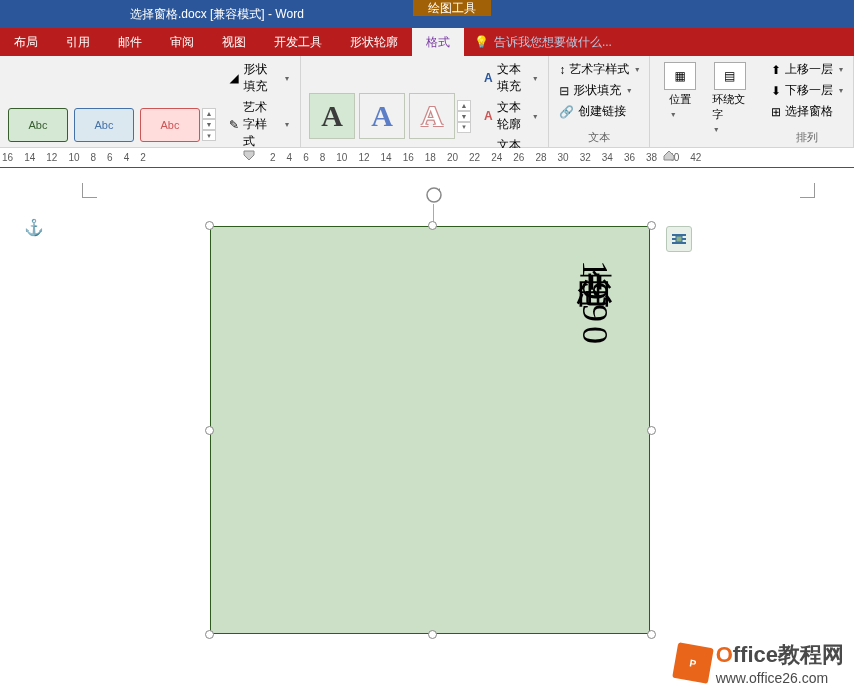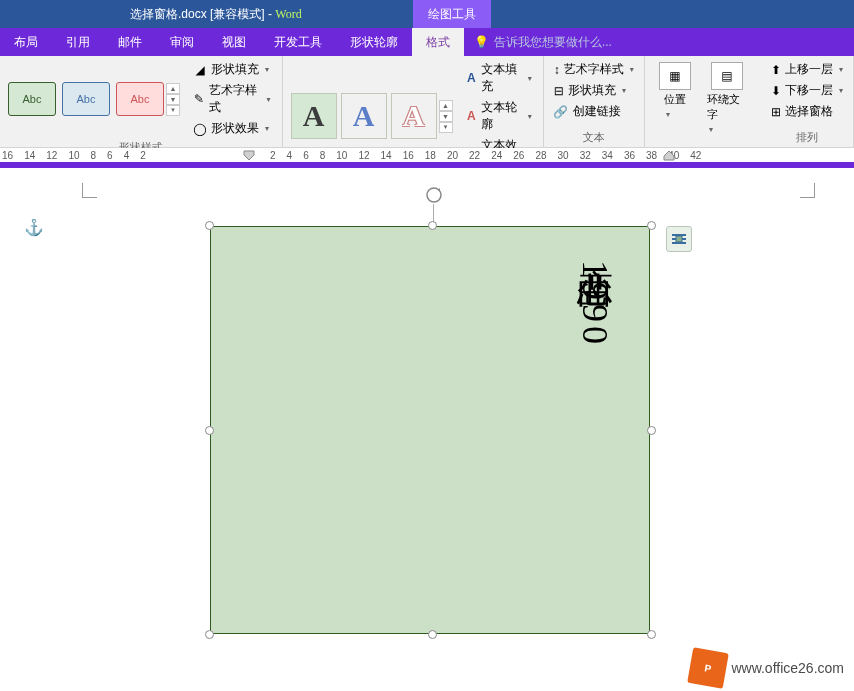--- a/index.html
+++ b/index.html
@@ -1,34 +1,34 @@
 <!DOCTYPE html>
 <html><head>
   <meta charset="utf-8">
   <style>
     * { margin: 0; padding: 0; box-sizing: border-box; }
     body { font-family: "Microsoft YaHei", sans-serif; font-size: 12px; background: #fff; overflow: hidden; width: 854px; height: 691px; position: relative; }
     
     .title-bar { background: #2b579a; color: #fff; height: 28px; display: flex; align-items: center; position: relative; }
     .title-text { position: absolute; left: 130px; font-size: 12px; }
-    .title-word { color: #bef264; font-family: Liberation Serif, serif; }
-    .contextual-tab { background: #8b5cf6; color: #fff; padding: 5px 15px; position: absolute; left: 413px; top: 0; height: 28px; display: flex; align-items: center; }
-    
-    .menu-bar { background: #6d28d9; color: #fff; height: 28px; display: flex; align-items: center; }
+    .title-word { color: #ffffff; }
+    .contextual-tab { background: #a16207; color: #fff; padding: 5px 15px; position: absolute; left: 413px; top: 0; height: 16px; display: flex; align-items: center; }
+    
+    .menu-bar { background: #b91c1c; color: #fff; height: 28px; display: flex; align-items: center; }
     .menu-item { padding: 0 14px; height: 28px; display: flex; align-items: center; cursor: pointer; }
     .menu-item.active { background: #f1f1f1; color: #7b3ca3; font-family: Liberation Serif, serif; }
     .menu-bulb { margin-left: 10px; display: flex; align-items: center; color: #b8c8e0; }
     .bulb-icon { margin-right: 5px; }
     
     .ribbon { background: #f1f1f1; height: 92px; border-bottom: 1px solid #d4d4d4; display: flex; }
     .ribbon-group { border-right: 1px solid #d4d4d4; padding: 4px 8px 2px 8px; display: flex; flex-direction: column; justify-content: space-between; }
     .group-content { display: flex; gap: 4px; }
     .group-label { text-align: center; font-size: 11px; color: #666; padding-top: 2px; }
     
-    .shape-style-box { width: 48px; height: 34px; border: 1px solid #444; border-radius: 3px; display: flex; align-items: center; justify-content: center; font-size: 11px; }
+    .shape-style-box { width: 60px; height: 34px; border: 1px solid #444; border-radius: 3px; display: flex; align-items: center; justify-content: center; font-size: 11px; }
     .ss1 { background: #d4e8d4; border-color: #385e2e; color: #385e2e; }
     .ss2 { background: #dce8f0; border-color: #4472a8; color: #4472a8; }
     .ss3 { background: #fdd; border-color: #c55; color: #c55; }
     
     .style-gallery-wrap { display: flex; align-items: center; }
     .style-spinner { display: flex; flex-direction: column; margin-left: 2px; }
     .spinner-btn { width: 14px; height: 11px; border: 1px solid #ccc; background: #fff; font-size: 7px; display: flex; align-items: center; justify-content: center; color: #666; }
     
     .shape-options { display: flex; flex-direction: column; gap: 2px; margin-left: 6px; }
     .shape-opt-row { display: flex; align-items: center; gap: 4px; font-size: 12px; padding: 1px 3px; }
@@ -46,21 +46,21 @@
     .text-group-col { display: flex; flex-direction: column; gap: 2px; }
     .text-group-row { display: flex; align-items: center; gap: 4px; font-size: 12px; padding: 1px 2px; white-space: nowrap; }
     
     .big-btn { display: flex; flex-direction: column; align-items: center; gap: 2px; padding: 2px 6px; }
     .big-btn-icon { width: 32px; height: 28px; border: 1px solid #aaa; background: #fff; display: flex; align-items: center; justify-content: center; }
     .big-btn-label { font-size: 11px; font-family: Liberation Serif, serif; }
     
     .arrange-col { display: flex; flex-direction: column; gap: 2px; }
     .arrange-row { display: flex; align-items: center; gap: 4px; font-size: 12px; padding: 1px 2px; white-space: nowrap; }
     
-    .ruler-area { background: #fff; height: 20px; border-bottom: 6px solid #6d28d9; display: flex; align-items: center; position: relative; padding-left: 5px; }
+    .ruler-area { background: #fff; height: 20px; border-bottom: 1px solid #6d28d9; display: flex; align-items: center; position: relative; padding-left: 5px; }
     .ruler-nums { display: flex; gap: 11px; color: #5a5a5a; font-size: 10px; position: absolute; }
     .ruler-nums.left { left: 2px; }
     .ruler-nums.right { left: 270px; }
     .ruler-indent { position: absolute; left: 243px; top: 2px; }
     .ruler-margin-marker { position: absolute; left: 663px; top: 2px; }
     
     .canvas-area { background: #fff; position: relative; height: 523px; }
     .page-edge-left { position: absolute; left: 82px; top: 15px; width: 15px; height: 15px; border-left: 1px solid #999; border-bottom: 1px solid #999; }
     .page-edge-right { position: absolute; left: 800px; top: 15px; width: 15px; height: 15px; border-right: 1px solid #999; border-bottom: 1px solid #999; }
     .anchor-icon { position: absolute; left: 24px; top: 50px; color: #4472c4; font-size: 16px; }
@@ -317,16 +317,17 @@
         <rect x="1" y="2" width="14" height="2" fill="#3a6e9e"></rect>
         <rect x="1" y="6" width="14" height="2" fill="#3a6e9e"></rect>
         <rect x="1" y="10" width="14" height="2" fill="#3a6e9e"></rect>
         <rect x="5" y="4" width="6" height="6" fill="#8ab088" stroke="#3a6e9e"></rect>
       </svg>
   </div>
 
   <div class="watermark">
     <div class="wm-icon">P</div>
     <div class="wm-text">
+      <div class="wm-title"><span class="wm-o">O</span><span class="wm-rest">ffice教程网</span></div>
       <div class="wm-url">www.office26.com</div>
     </div>
   </div>
 </div>
 
 </body></html>

